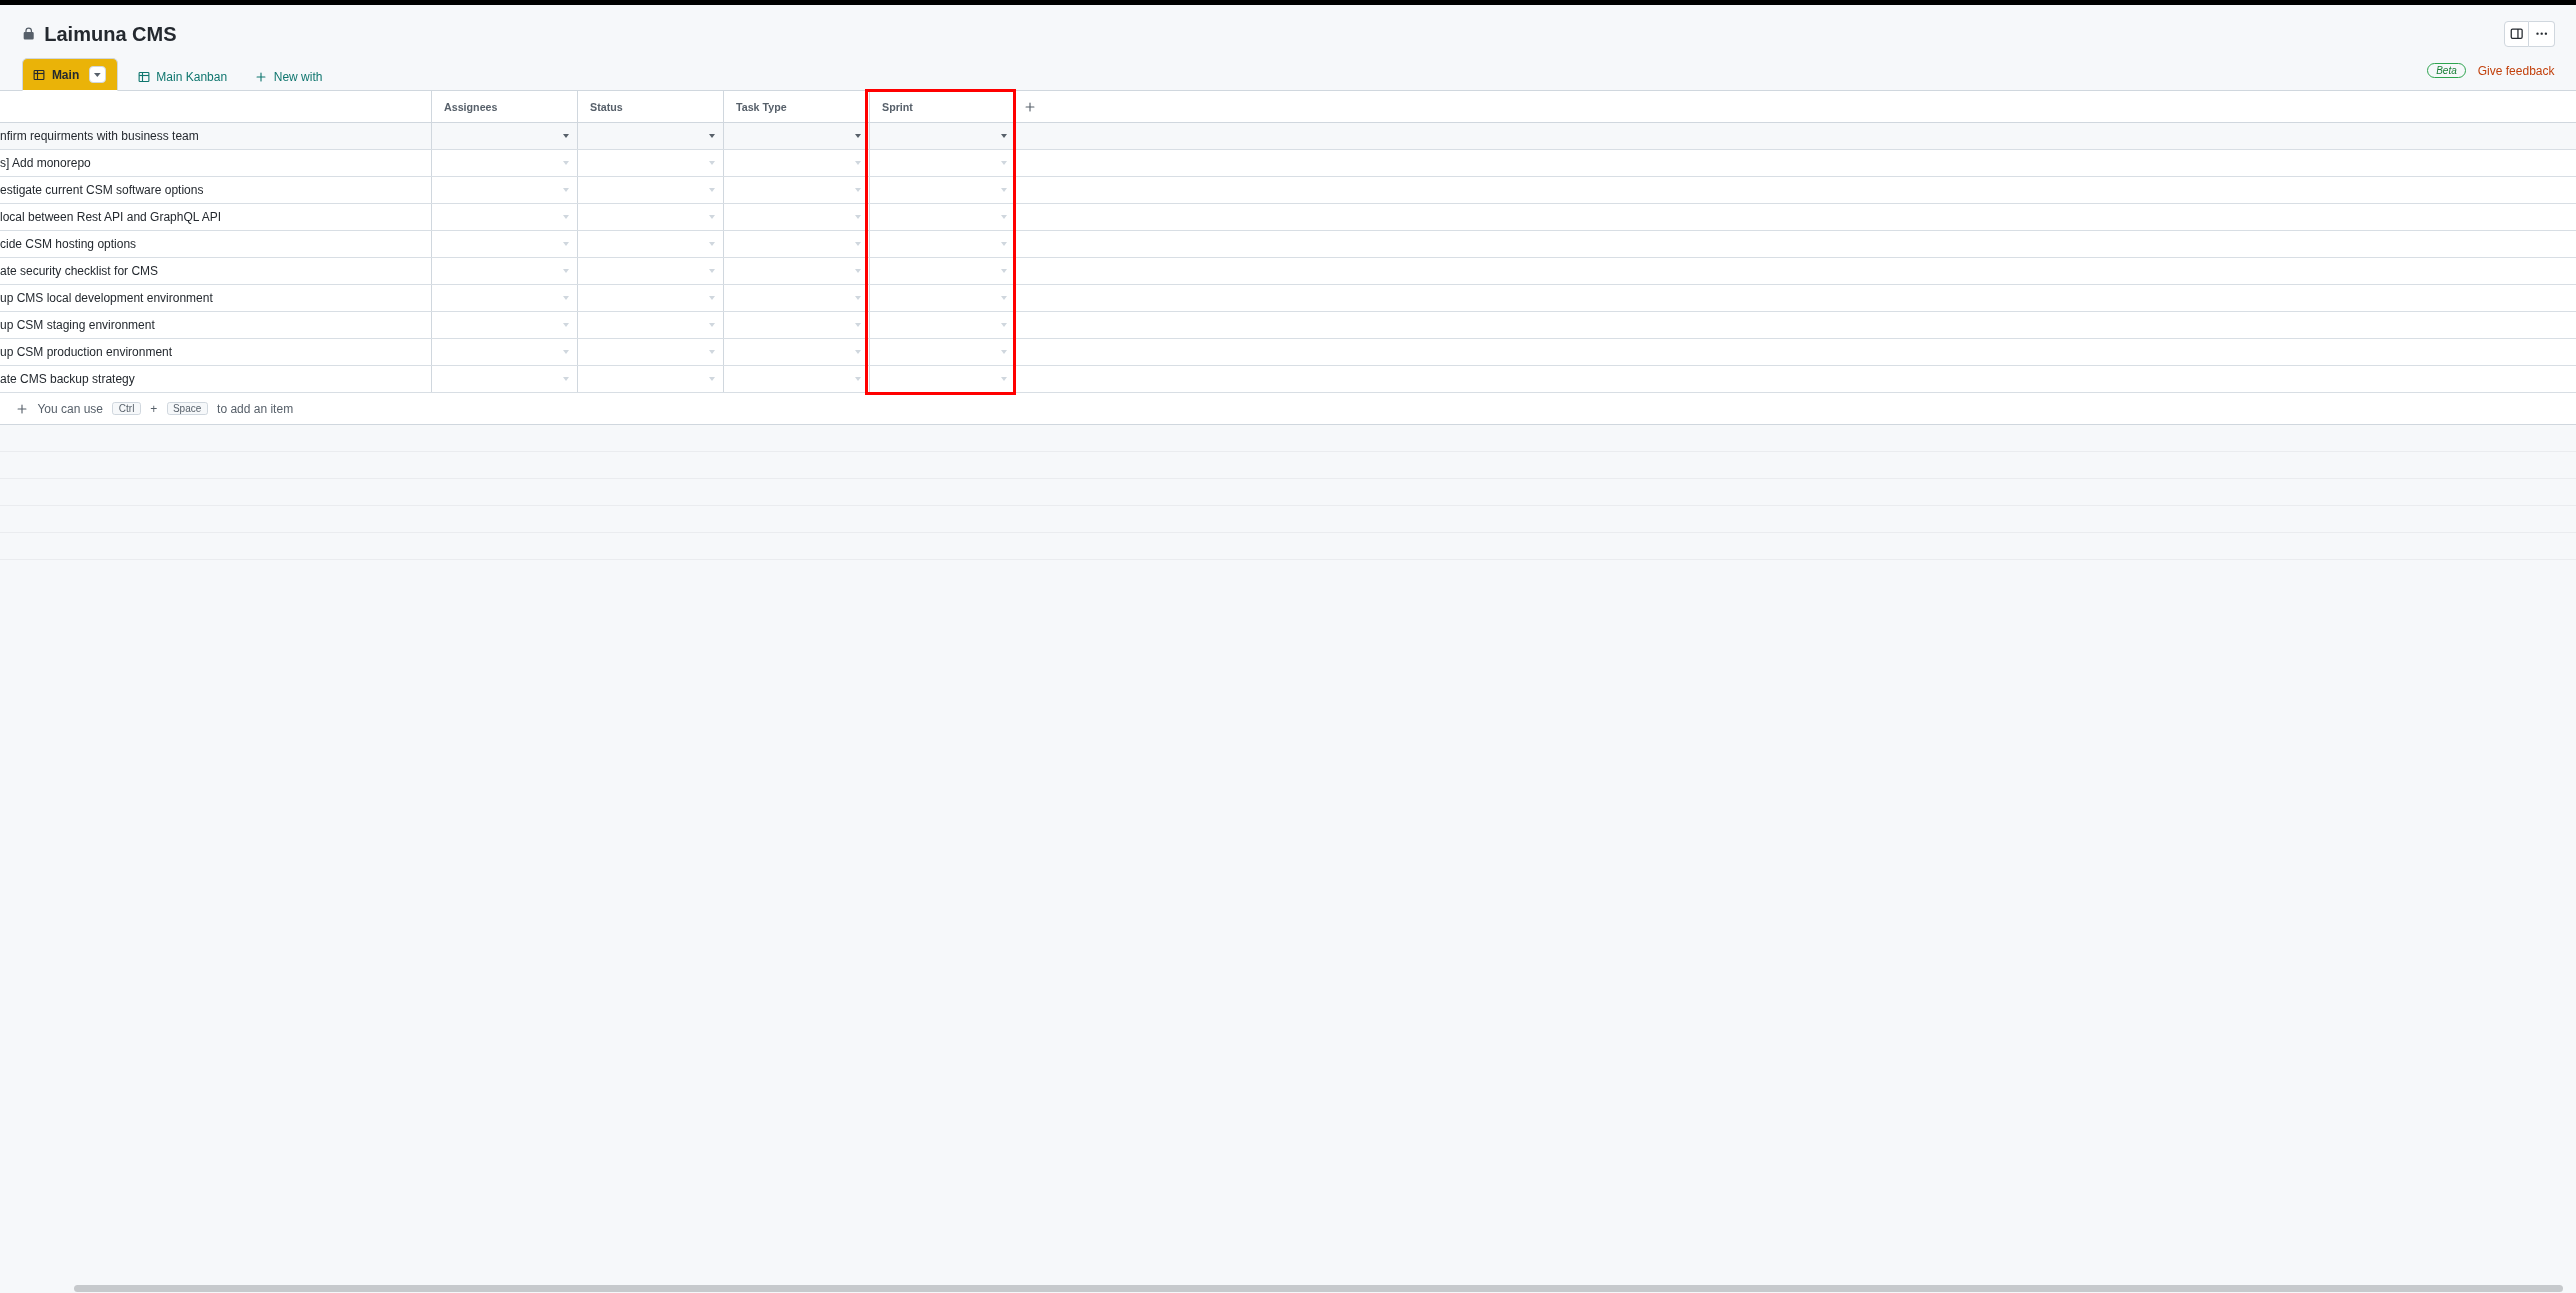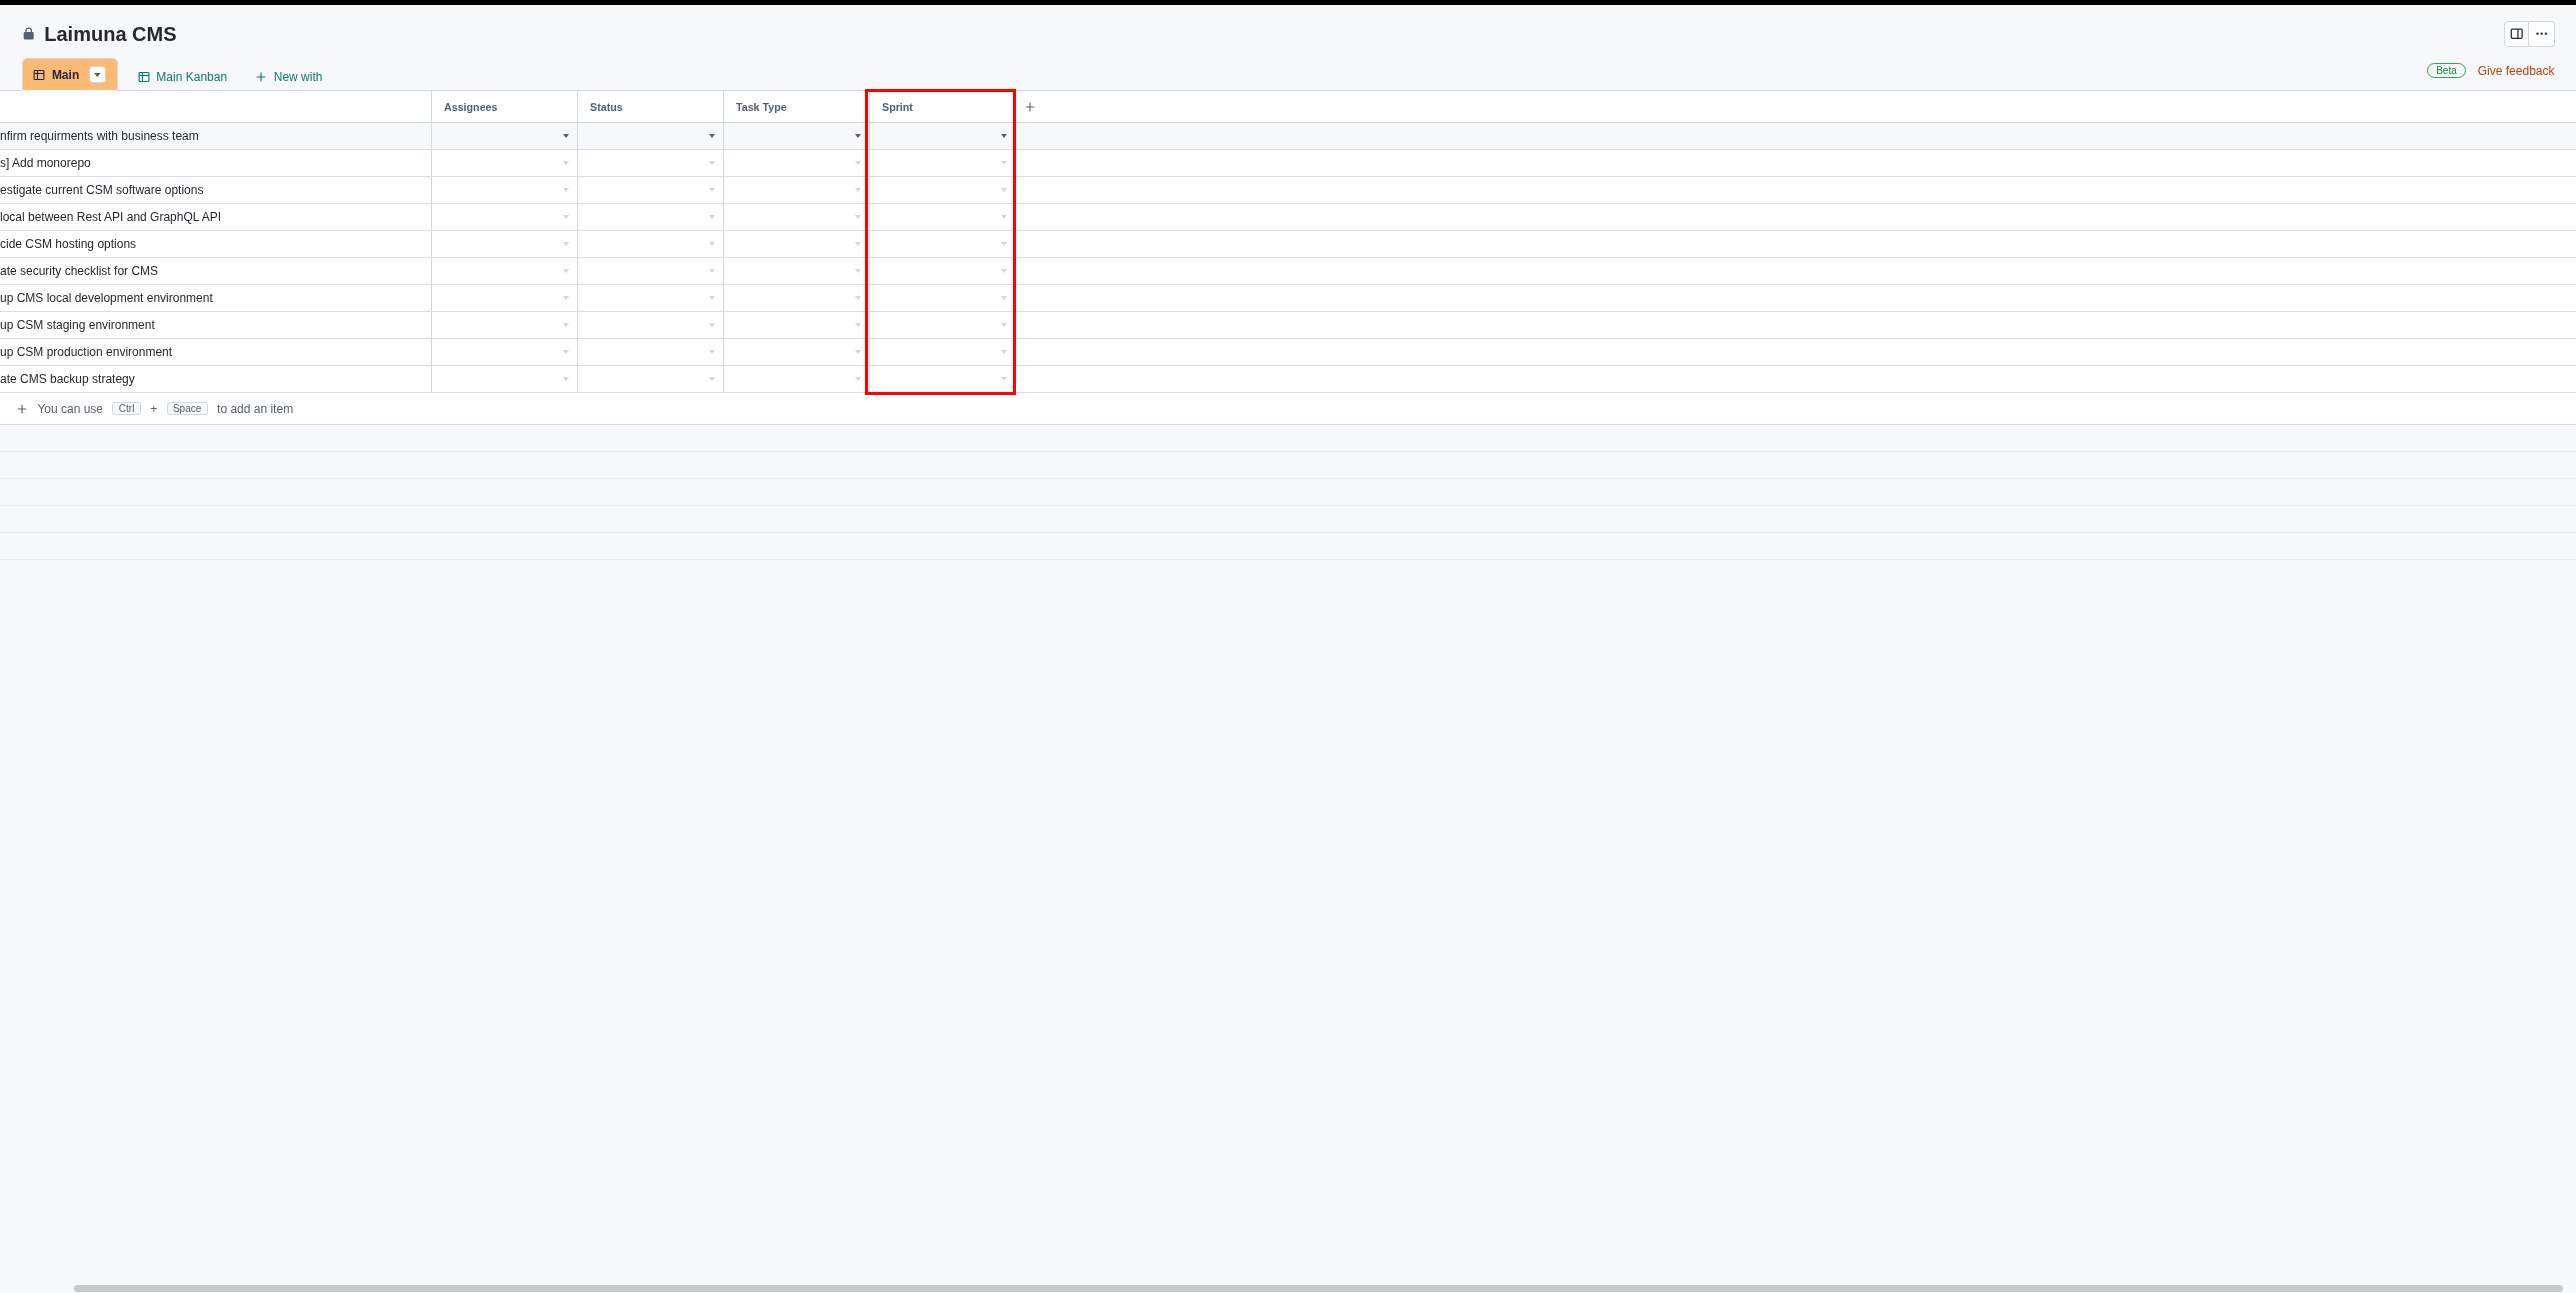--- a/index.html
+++ b/index.html
@@ -71,21 +71,21 @@
     padding: 6.7px 10.7px;
     font-size: 12px;
     color: #57606a;
     cursor: pointer;
     border: 0.7px solid transparent;
     border-bottom: none;
     position: relative;
     top: 0.7px;
   }
   .tab.active {
-    background: #fdba74;
+    background: #eab308;
     border: 0.7px solid #d0d7de;
     border-bottom: 0.7px solid #fff;
     border-radius: 5.4px 5.4px 0 0;
     color: #24292f;
     font-weight: 600;
   }
   .tab .table-icon { width:12px; height:12px; color:#57606a; }
   .tab.active .table-icon { color:#24292f; }
   .tab-caret {
     width: 17.4px; height: 17.4px;
@@ -109,20 +109,21 @@
     display:flex; align-items:center; gap:12px;
     padding-bottom:6.7px;
   }
   .beta-badge {
     border:0.7px solid #2da44e;
     color:#1a7f37;
     font-size:10px;
     font-weight:500;
     padding:1.3px 8px;
     border-radius:670px;
+    font-style:italic;
   }
   .feedback-link {
     color:#c2410c;
     font-size:12px;
     cursor:pointer;
   }
 
   .grid {
     background:#fff;
   }

